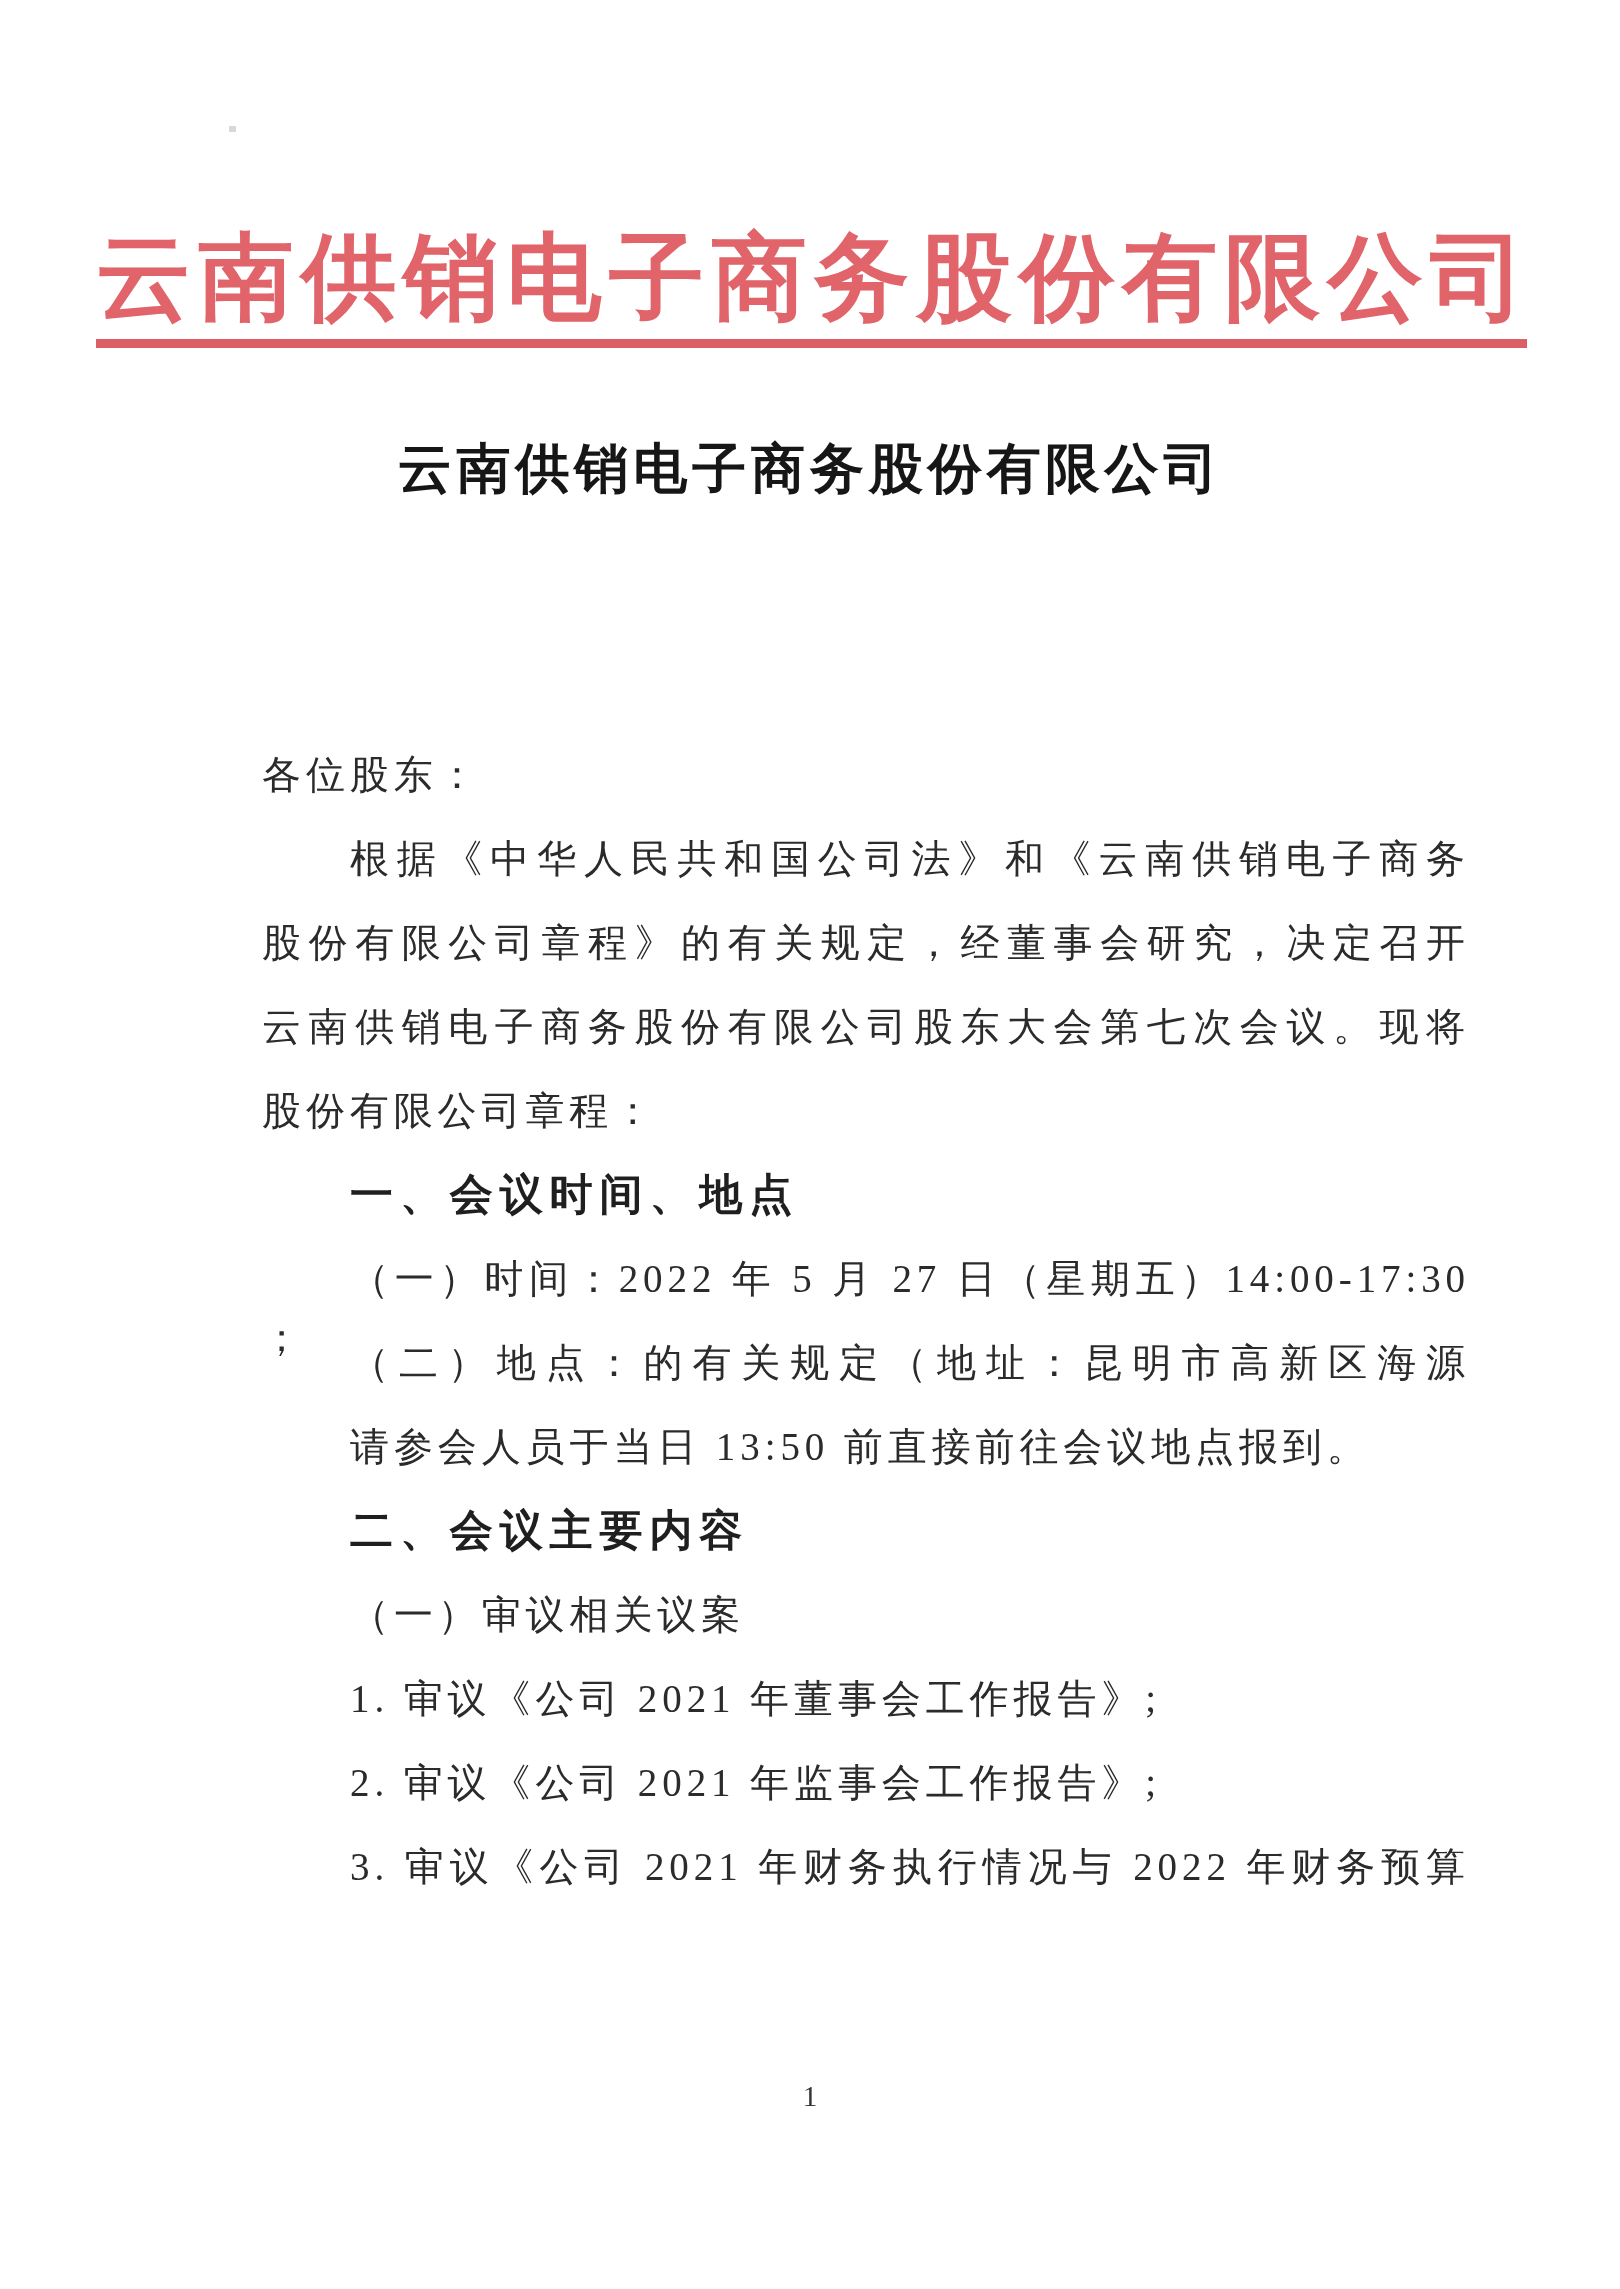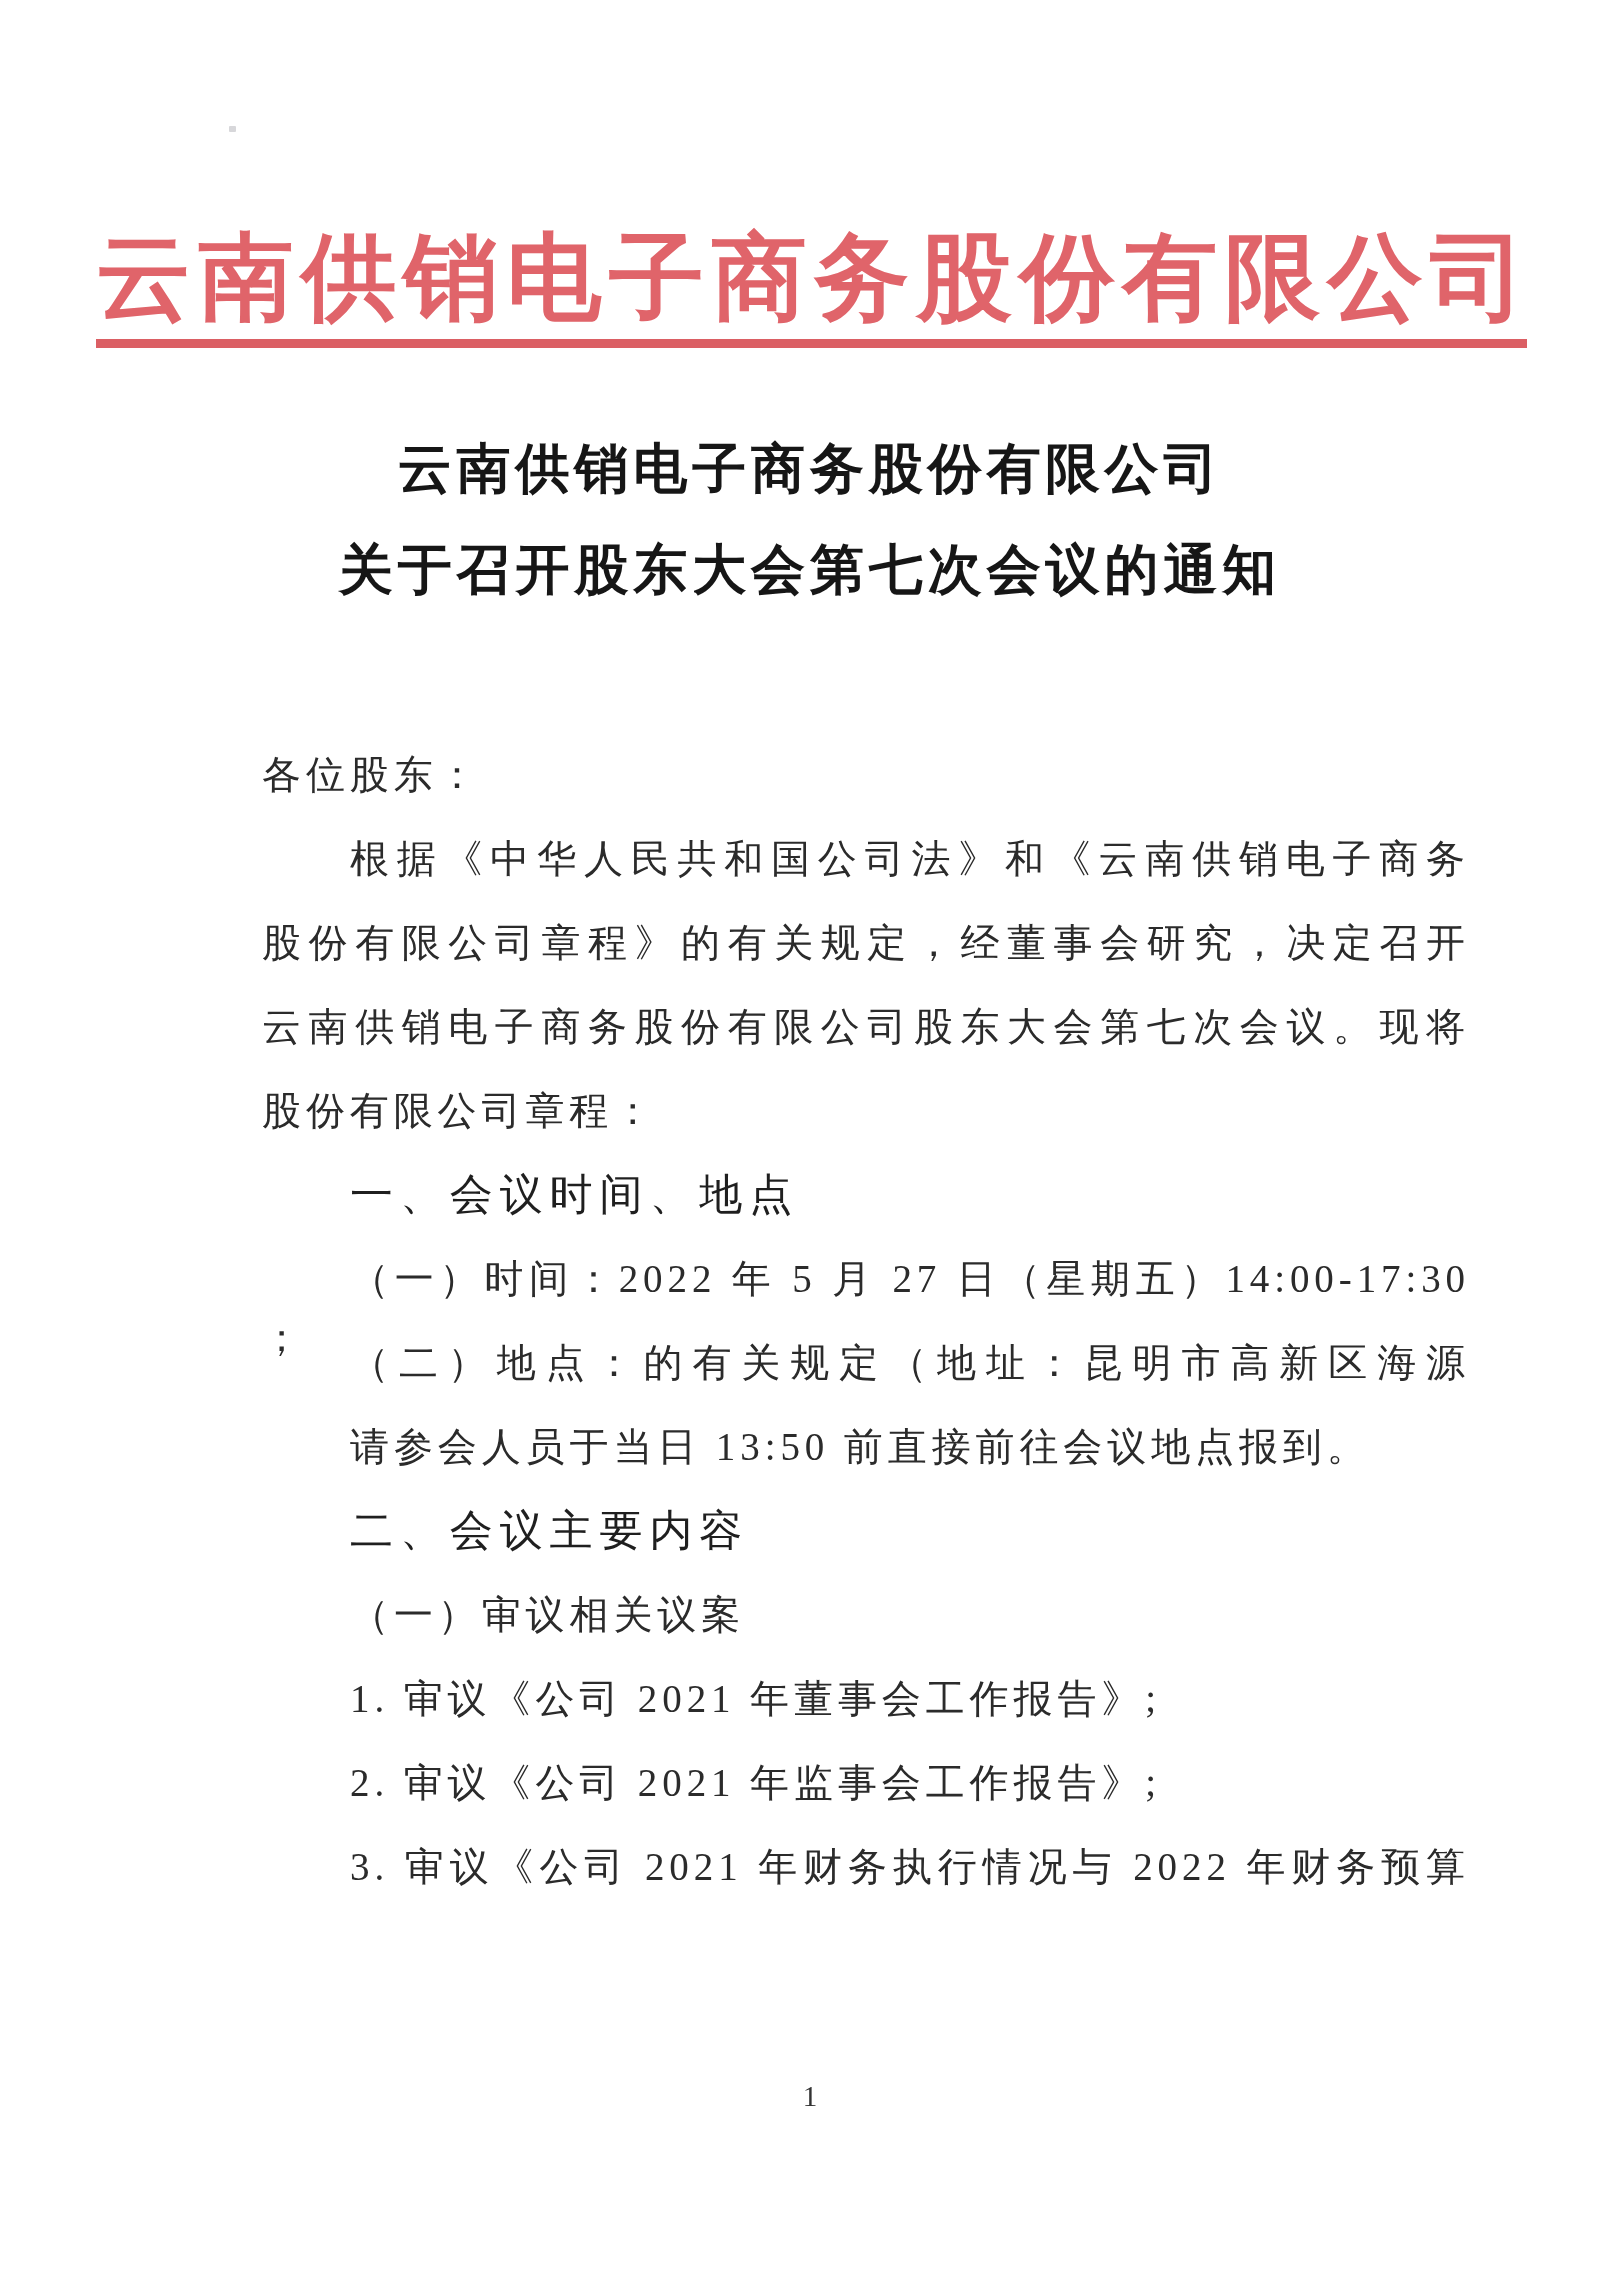--- a/index.html
+++ b/index.html
@@ -72,21 +72,21 @@
     white-space: nowrap;
   }
   .indent { text-indent: 88px; }
   .stretch {
     white-space: normal;
     text-align: justify;
     text-align-last: justify;
   }
   .h {
     font-family: "Liberation Sans", sans-serif;
-    font-weight: 400;
+    font-weight: 700;
     font-size: 43px;
     letter-spacing: 6.9px;
     color: #1f1f1f;
   }
   
   .page-num {
     position: absolute;
     left: 0;
     top: 2080px;
     width: 1620px;
@@ -114,21 +114,20 @@
 <div class="page">
 
   <div class="speck"></div>
 
   <div class="letterhead">云南供销电子商务股份有限公司</div>
   <div class="letterhead-rule"></div>
 
   <div class="doc-title">
     <div class="t-line">云南供销电子商务股份有限公司</div>
     <div class="t-gap"></div>
-    <div class="t-line">关于召开股东大会第七次会议的通知</div>
   </div>
 
   <div class="body-block">
     <div class="line">各位股东：</div>
     <div class="line indent stretch">根据《中华人民共和国公司法》和《云南供销电子商务</div>
     <div class="line stretch">股份有限公司章程》的有关规定，经董事会研究，决定召开</div>
     <div class="line stretch">云南供销电子商务股份有限公司股东大会第七次会议。现将</div>
     <div class="line">股份有限公司章程：</div>
     <div class="line indent h">一、会议时间、地点</div>
     <div class="line indent stretch">（一）时间：2022 年 5 月 27 日（星期五）14:00-17:30 ；</div>

